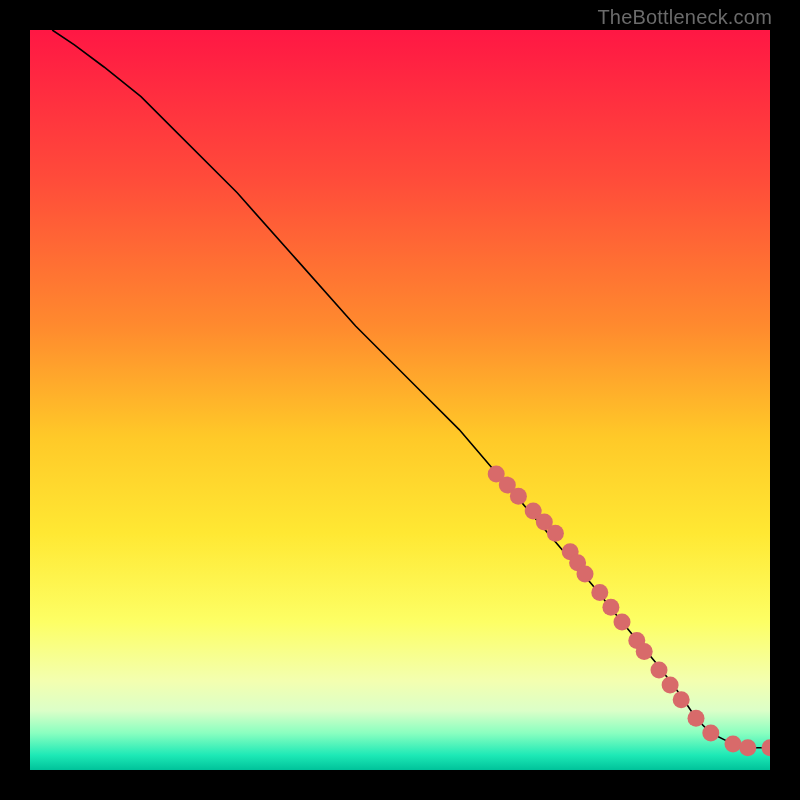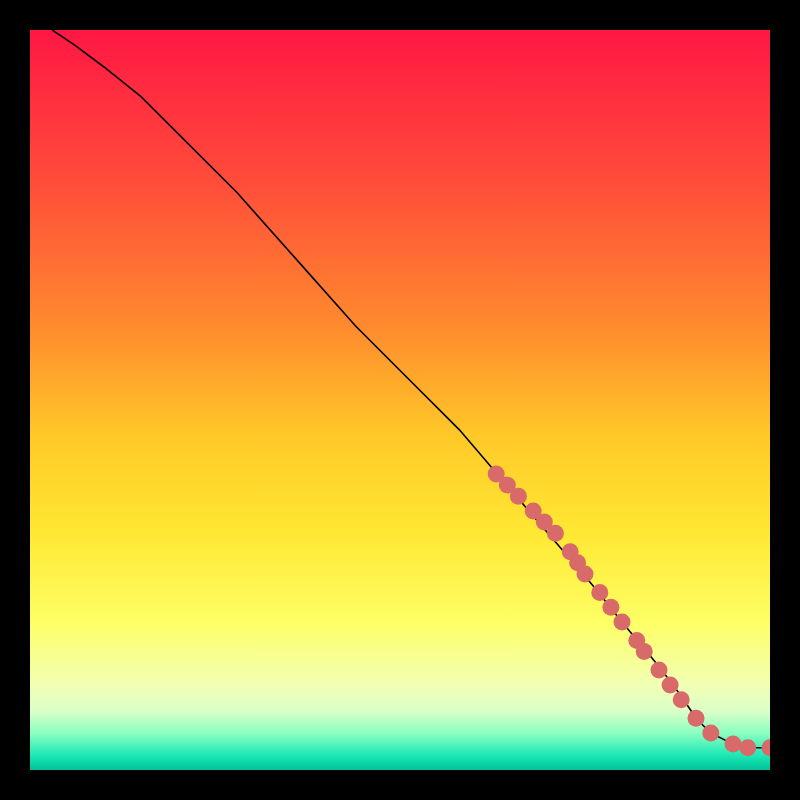--- a/index.html
+++ b/index.html
@@ -33,20 +33,21 @@
     font-weight: 500;
     letter-spacing: 0.2px;
     z-index: 5;
   }
   svg { display: block; }
 </style>
 </head>
 <body>
 
 <div class="stage">
+  <div class="watermark">TheBottleneck.com</div>
   <div class="plot">
     <svg id="chart-svg" width="740" height="740" viewBox="0 0 740 740">
       <defs>
         <linearGradient id="bg-grad" x1="0" y1="0" x2="0" y2="1">
             <stop offset="0%" stop-color="#ff1744"></stop>
             <stop offset="20%" stop-color="#ff4b3a"></stop>
             <stop offset="40%" stop-color="#ff8a2e"></stop>
             <stop offset="55%" stop-color="#ffc928"></stop>
             <stop offset="68%" stop-color="#ffe833"></stop>
             <stop offset="80%" stop-color="#fdff65"></stop>

